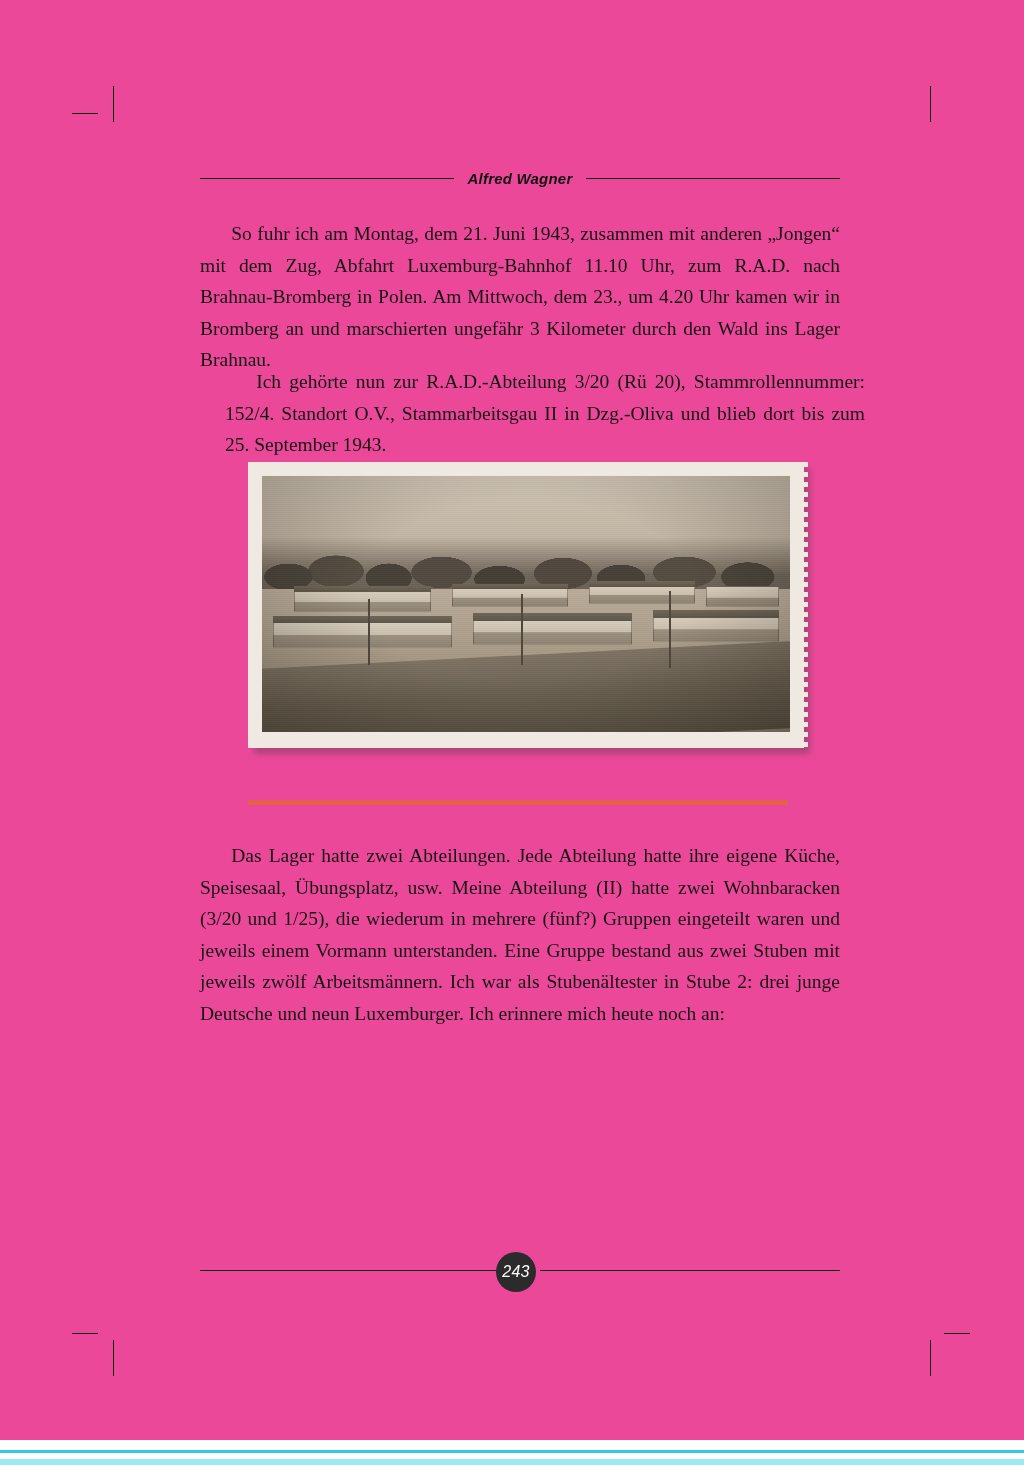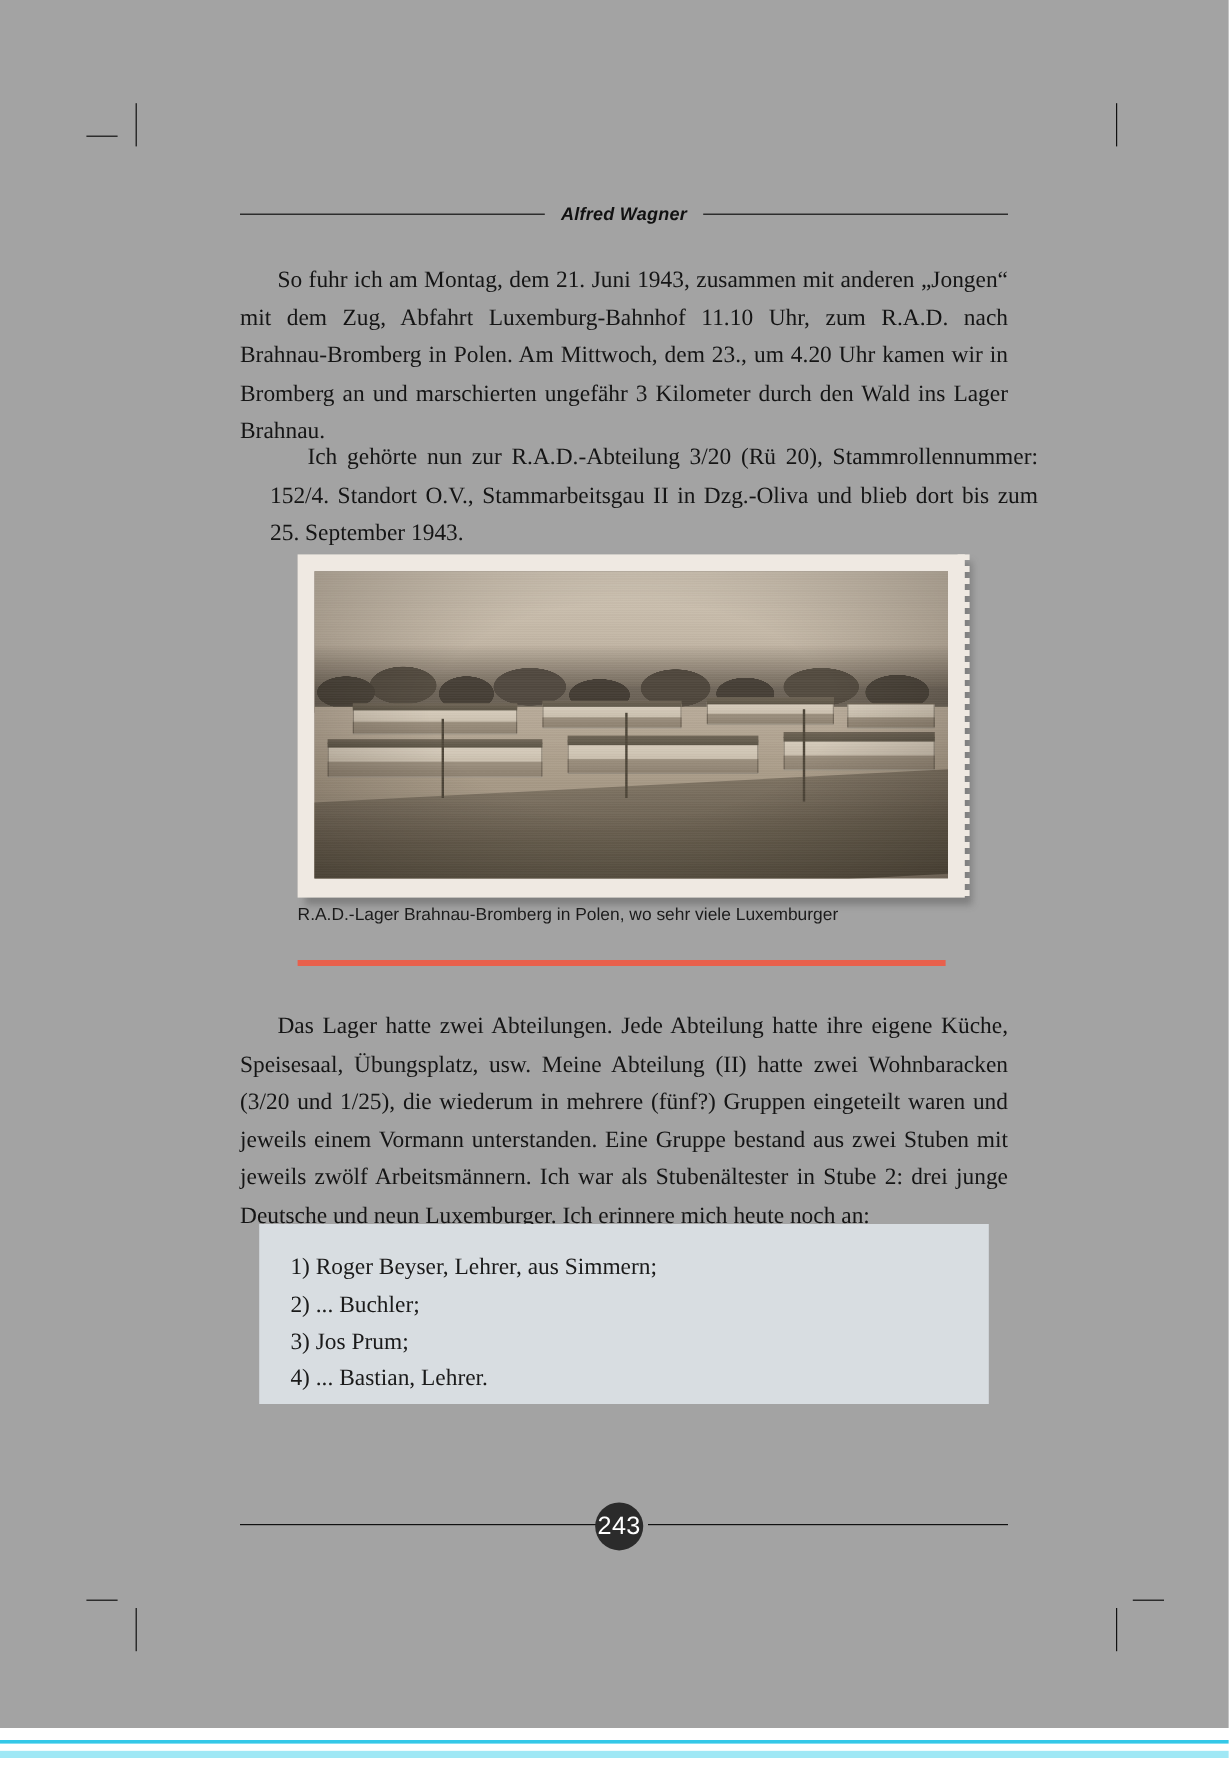--- a/index.html
+++ b/index.html
@@ -15,21 +15,21 @@
     color: #1a1a1a;
     overflow: hidden;
   }
 
   
   .page-sheet {
     position: absolute;
     left: 0; top: 0;
     width: 1024px;
     height: 1440px;
-    background: #a3a3a3;
+    background: #ec4899;
   }
 
   
   .bleed-bar {
     position: absolute;
     left: 0;
     top: 1440px;
     width: 1024px;
     height: 42px;
     background: #ffffff;
@@ -249,21 +249,22 @@
   .folio {
     position: absolute;
     left: 496px;
     top: 1252px;
     width: 40px;
     height: 40px;
     border-radius: 50%;
     background: #2b2b2b;
     color: #fff;
     font-family: "Liberation Sans", sans-serif;
-    font-size: 21px;
+    font-style: italic;
+    font-size: 16px;
     display: flex;
     align-items: center;
     justify-content: center;
     letter-spacing: .3px;
   }
 </style>
 </head>
 <body>
 
 <div class="page-sheet">
@@ -320,36 +321,27 @@
         <div class="ph-pole" style="left:49%; top:46%; height:28%;"></div>
         <div class="ph-pole" style="left:77%; top:45%; height:30%;"></div>
 
         <div class="ph-grain"></div>
         <div class="ph-vign"></div>
       </div>
     </div>
   </div>
 
   <div class="caption">
-    <div>R.A.D.-Lager Brahnau-Bromberg in Polen, wo sehr viele Luxemburger</div>
   </div>
   <div class="caption-rule"></div>
 
   <div class="body-col" id="para-3">
     <p class="indent">Das Lager hatte zwei Abteilungen. Jede Abteilung hatte ihre eigene Küche, Speisesaal, Übungsplatz, usw. Meine Abteilung (II) hatte zwei Wohnbaracken (3/20 und 1/25), die wiederum in mehrere (fünf?) Gruppen eingeteilt waren und jeweils einem Vormann unterstanden. Eine Gruppe bestand aus zwei Stuben mit jeweils zwölf Arbeitsmännern. Ich war als Stubenältester in Stube 2: drei junge Deutsche und neun Luxemburger. Ich erinnere mich heute noch an:</p>
   </div>
 
-  <div class="listbox">
-    <ol>
-      <li>1) Roger Beyser, Lehrer, aus Simmern;</li>
-      <li>2) ... Buchler;</li>
-      <li>3) Jos Prum;</li>
-      <li>4) ... Bastian, Lehrer.</li>
-    </ol>
-  </div>
 
   <div class="folio-rule-left"></div>
   <div class="folio-rule-right"></div>
   <div class="folio">243</div>
 
 </div>
 
 <div class="bleed-bar">
   <div class="line1"></div>
   <div class="line2"></div>

